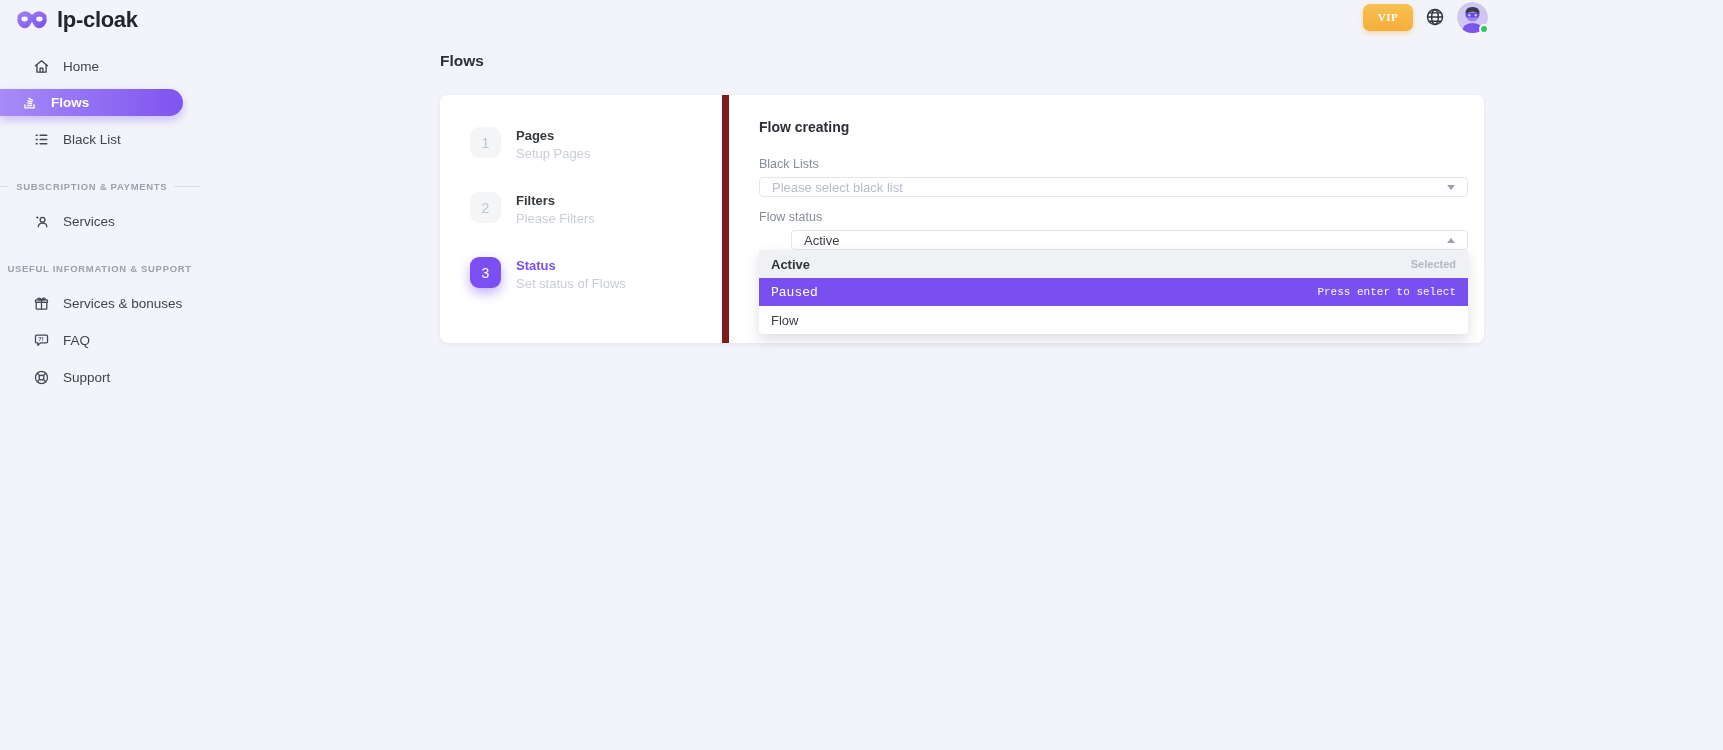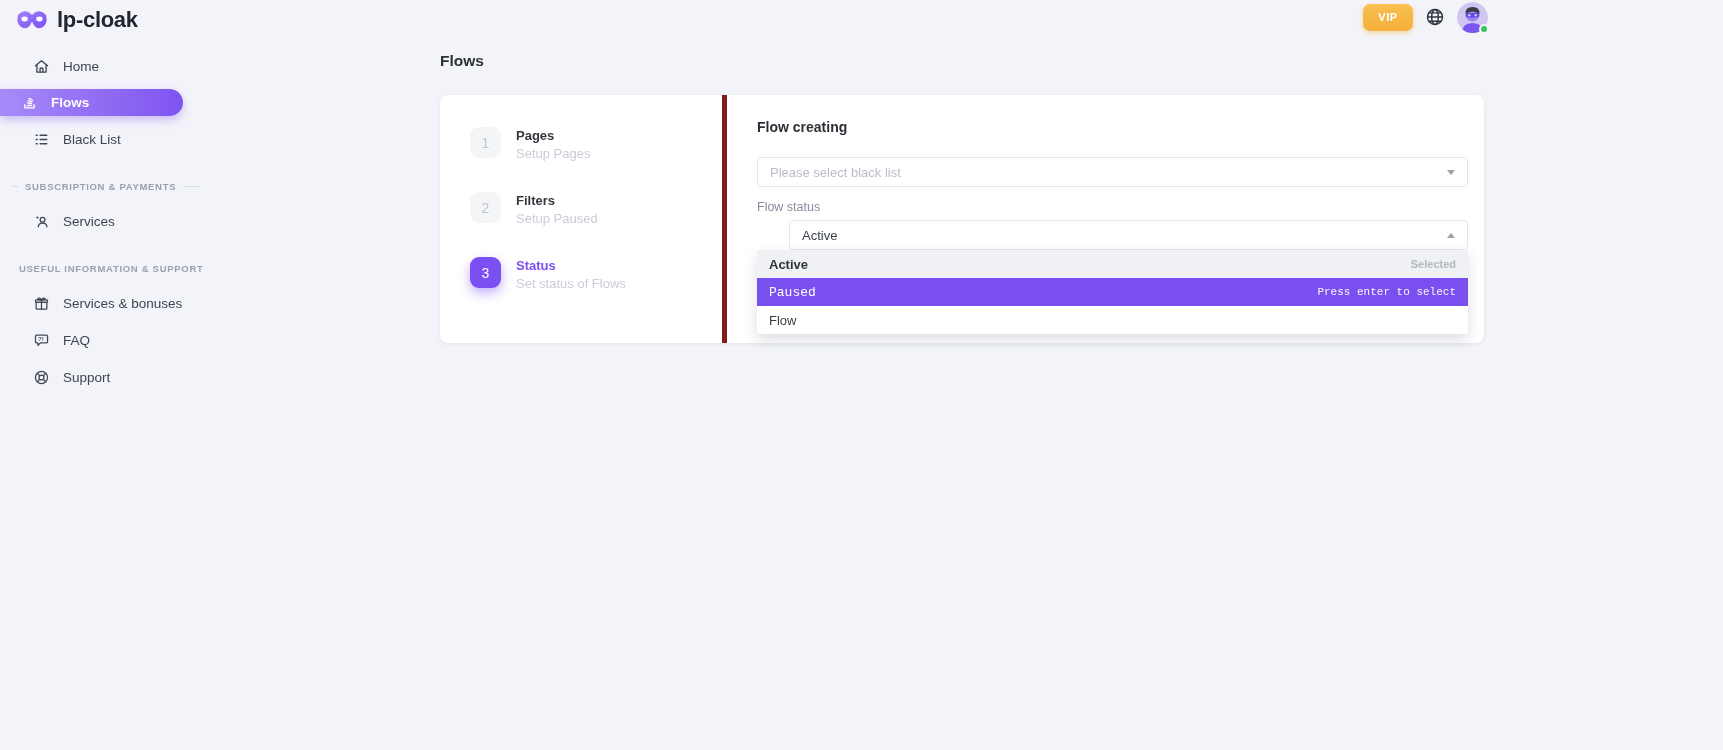--- a/index.html
+++ b/index.html
@@ -16,21 +16,21 @@
 
   
   .logo { position:absolute; left:16px; top:7px; display:flex; align-items:center; gap:9px; }
   .logo-text { font-size:22px; font-weight:800; color:#23262e; letter-spacing:-0.3px; }
 
   .topbar-right { position:absolute; left:1363px; top:2px; display:flex; align-items:center; gap:12px; height:30px; }
   .vip-btn {
     width:50px; height:27px; border:none; border-radius:7px; cursor:pointer;
     background:linear-gradient(180deg,#f8c052,#f5ae39);
     color:#fff; font-weight:700; font-size:11px; letter-spacing:.6px;
-    font-family:Liberation Sans, sans-serif;
+    font-family:Liberation Serif, serif;
     box-shadow:0 2px 5px rgba(245,176,57,.45);
   }
   .globe-btn { background:none; border:none; cursor:pointer; padding:0; color:#2f333a; }
   .avatar-wrap { position:relative; width:31px; height:31px; cursor:pointer; }
   .avatar-wrap svg { border-radius:50%; }
   .status-dot {
     position:absolute; right:-1px; bottom:-1px; width:10px; height:10px;
     background:#35c759; border:2px solid #f3f4f9; border-radius:50%;
   }
 
@@ -47,21 +47,21 @@
     background:linear-gradient(90deg,#a78bf8 0%, #7e54f0 100%);
     border-radius:0 14px 14px 0;
     color:#fff; font-weight:600;
     box-shadow:0 4px 10px rgba(124,82,242,.35);
   }
   .nav-item.active .ic { color:#fff; }
   .nav-section {
     display:flex; align-items:center; gap:7px;
     height:18px; margin:24px 0 12px 0;
     font-size:9.5px; font-weight:700; letter-spacing:.7px;
-    color:#9aa0ac; white-space:nowrap;padding-left:12px;
+    color:#9aa0ac; white-space:nowrap;
   }
   .nav-section::before { content:""; width:10px; height:1px; background:#d8dce4; }
   .nav-section::after  { content:""; width:28px; height:1px; background:#d8dce4; }
 
   
   .page-title { position:absolute; left:440px; top:52px; font-size:15.5px; font-weight:600; color:#2c3036; }
 
   .card {
     position:absolute; left:440px; top:95px; width:1044px; height:248px;
     background:#fff; border-radius:8px;
@@ -77,25 +77,25 @@
     font-size:14px;
   }
   .step.active .step-badge {
     background:#7b4ff2; color:#fff;
     box-shadow:0 5px 12px rgba(123,79,242,.45);
   }
   .step-title { font-size:13px; font-weight:700; color:#34383f; padding-top:1px; }
   .step.active .step-title { color:#7b4ff2; }
   .step-sub { font-size:13px; color:#c9cdd6; margin-top:3px; }
 
-  .form-col { flex:1; border-left:5px solid #7f1d1d; padding:24px 16px 0 30px; }
+  .form-col { flex:1; border-left:7px solid #7f1d1d; padding:24px 16px 0 30px; }
   .form-title { font-size:14px; font-weight:700; color:#2c3036; margin-bottom:22px; }
   .field-label { font-size:12.5px; color:#868c99; margin-bottom:6px; }
   .select-box {
-    height:30px; border:1px solid #e3e6ed; border-radius:4px; background:#fff;
+    height:20px; border:1px solid #e3e6ed; border-radius:4px; background:#fff;
     display:flex; align-items:center; justify-content:space-between;
     padding:0 12px; font-size:13px; cursor:pointer;
   }
   .select-box .placeholder { color:#b7bcc8; }
   .select-box .value { color:#3a3f48; }
   .caret-down { width:0; height:0; border-left:4px solid transparent; border-right:4px solid transparent; border-top:5px solid #9aa0ac; }
   .caret-up   { width:0; height:0; border-left:4px solid transparent; border-right:4px solid transparent; border-bottom:5px solid #9aa0ac; }
   .gap { height:13px; }
 
   .dd-wrap { position:relative;padding-left:32px; }
@@ -258,36 +258,37 @@
       <div>
         <div class="step-title">Pages</div>
         <div class="step-sub">Setup Pages</div>
       </div>
     </div>
 
     <div class="step">
       <div class="step-badge">2</div>
       <div>
         <div class="step-title">Filters</div>
-        <div class="step-sub">Setup Paused</div>
+        <div class="step-sub">Please Filters</div>
       </div>
     </div>
 
     <div class="step active">
       <div class="step-badge">3</div>
       <div>
         <div class="step-title">Status</div>
         <div class="step-sub">Set status of Flows</div>
       </div>
     </div>
   </div>
 
   <div class="form-col">
     <div class="form-title">Flow creating</div>
 
+    <div class="field-label">Black Lists</div>
     <div class="select-box">
       <span class="placeholder">Please select black list</span>
       <span class="caret-down"></span>
     </div>
 
     <div class="gap"></div>
 
     <div class="field-label">Flow status</div>
     <div class="dd-wrap">
       <div class="select-box">

